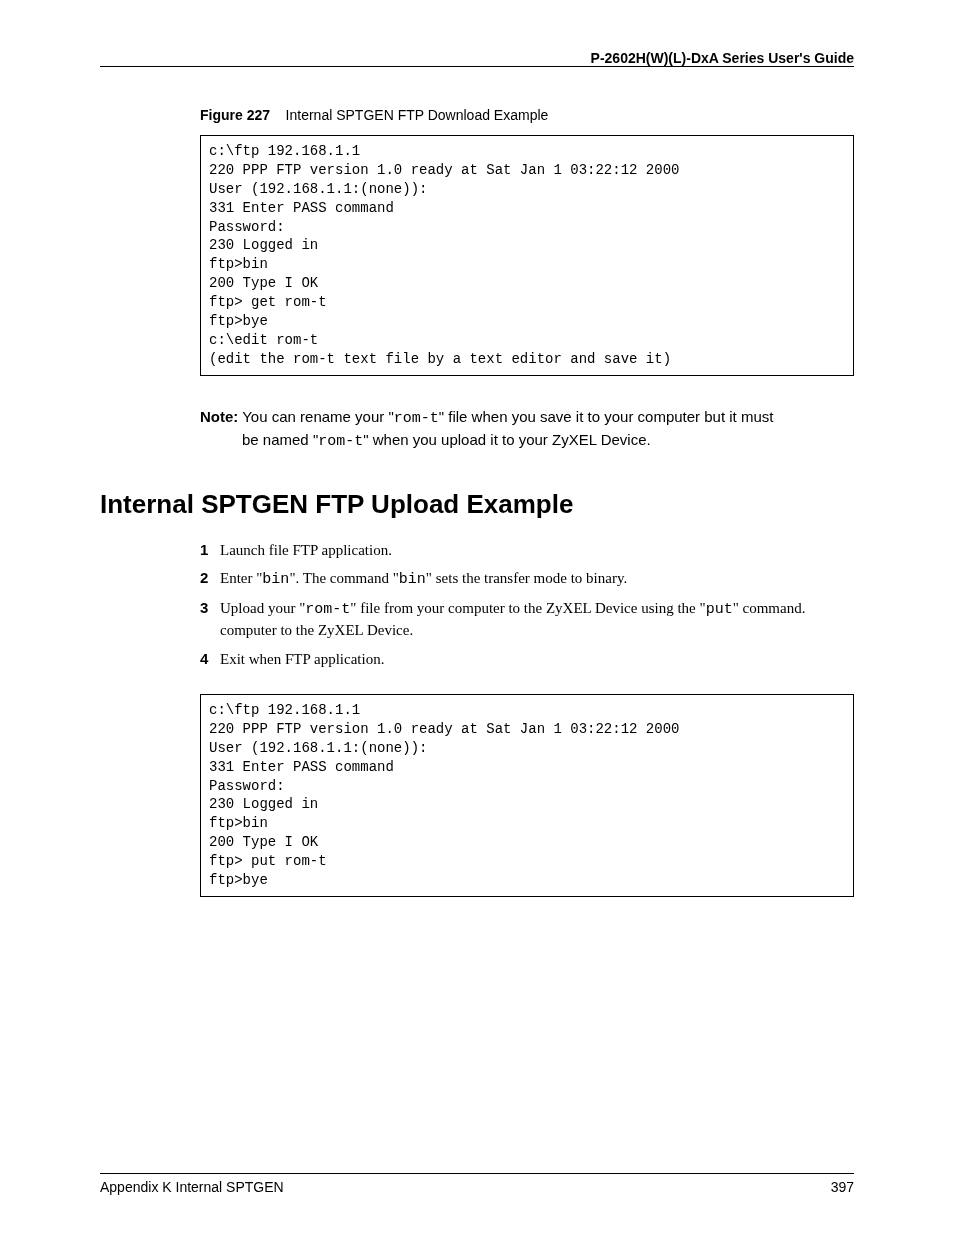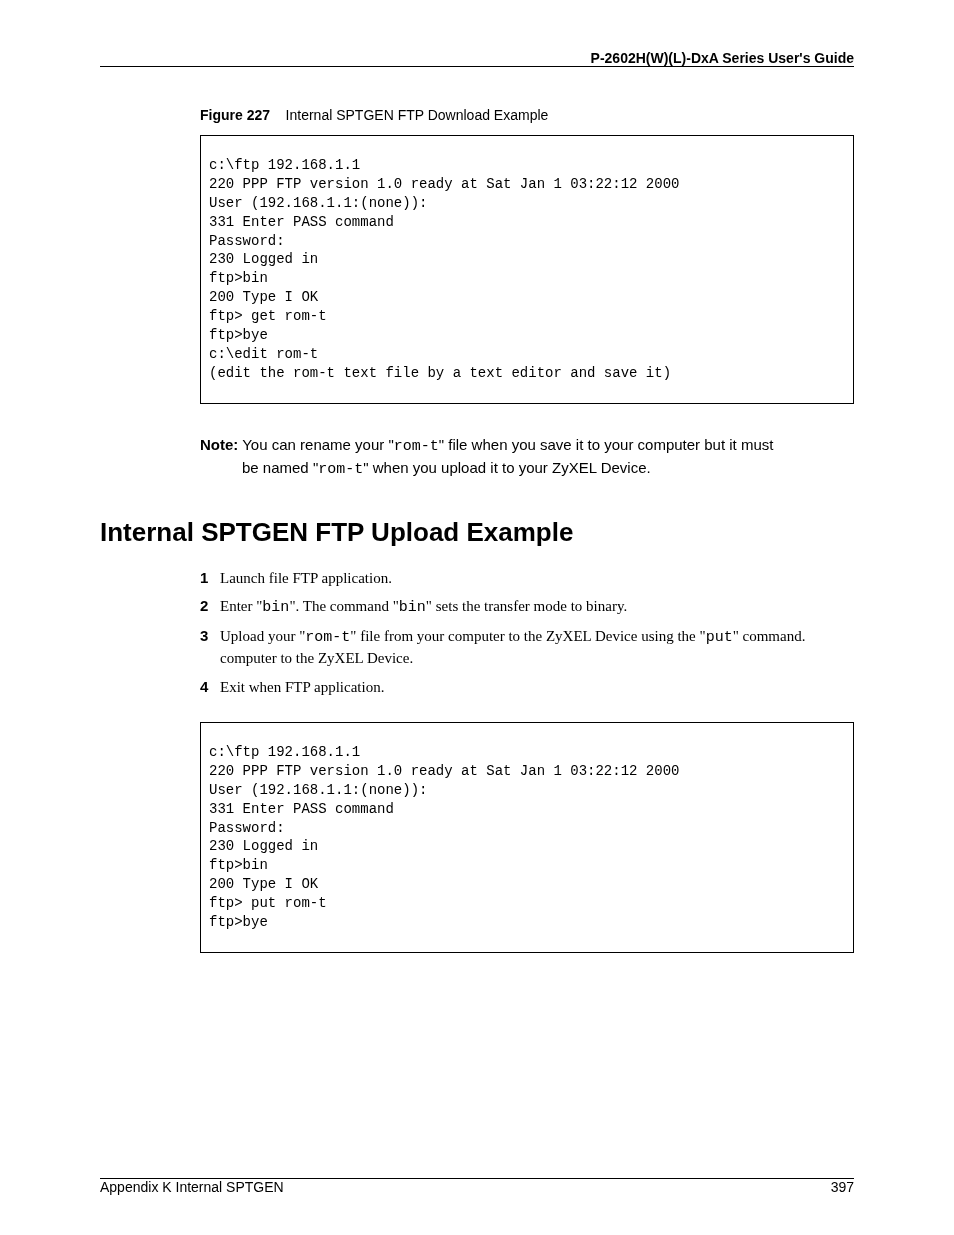--- a/index.html
+++ b/index.html
@@ -30,21 +30,21 @@
     }
     .figure-caption {
       font-size: 14px;
       margin-bottom: 12px;
     }
     .figure-caption b {
       font-weight: bold;
     }
     .code-box {
       border: 1px solid #000;
-      padding: 20px 8px;
+      padding: 6px 8px;
       font-family: "Courier New", monospace;
       font-size: 14px;
       line-height: 1.35;
       white-space: pre;
       margin-bottom: 30px;
     }
     .note {
       font-size: 15px;
       margin-bottom: 37px;
       line-height: 1.4;
@@ -79,20 +79,21 @@
       font-family: Arial, Helvetica, sans-serif;
       font-weight: bold;
       width: 20px;
       flex-shrink: 0;
     }
     .ol-text {
       flex: 1;
     }
     .footer {
       border-top: 1px solid #000;
+      padding-top: 5px;
       display: flex;
       justify-content: space-between;
       font-size: 14px;
     }
   </style>
 </head>
 <body>
 
 <div class="page">
 

